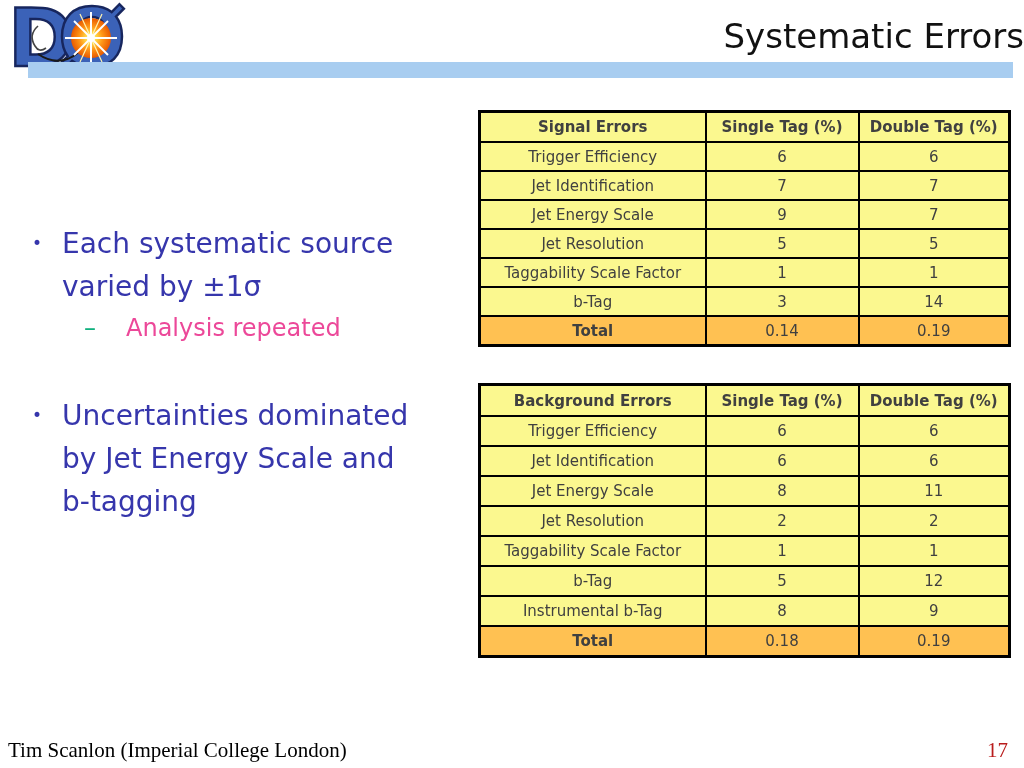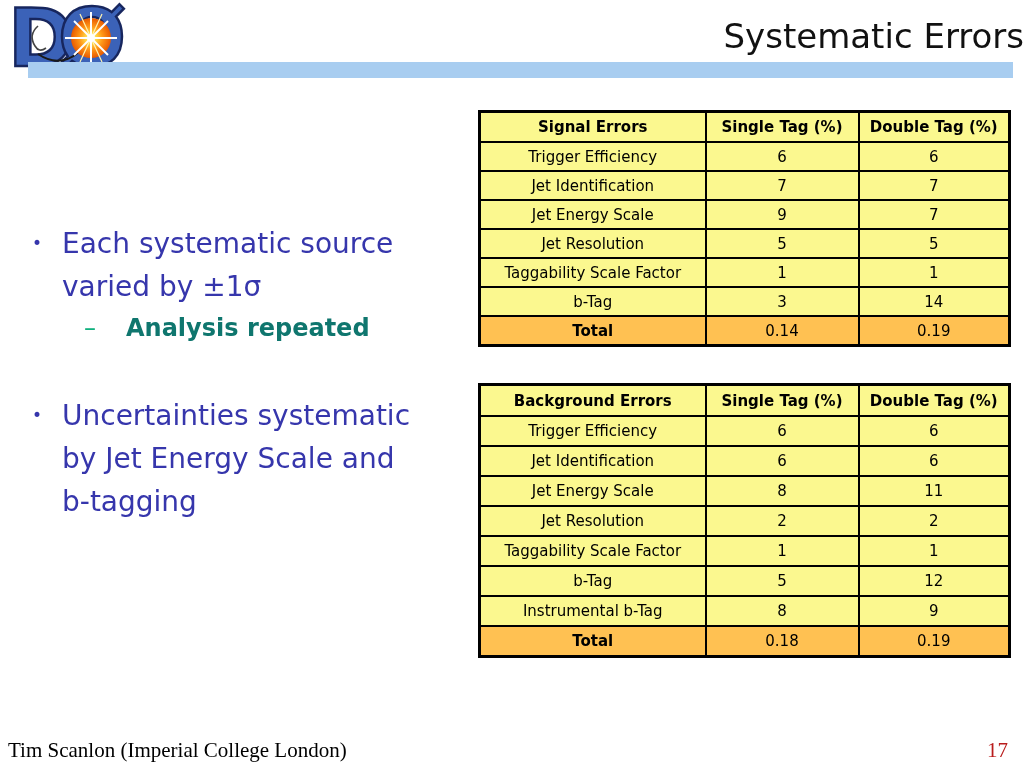--- a/index.html
+++ b/index.html
@@ -37,35 +37,35 @@
   }
   .btext {
     font-size: 28px; line-height: 43px; color: #3636ac;
     white-space: pre-line;
   }
   .subbullet { display: flex; align-items: flex-start; margin-top: 2px; margin-left: 62px; }
   .smark {
     flex: 0 0 44px; box-sizing: border-box; padding-left: 2px;
     font-size: 24px; line-height: 36px; color: #0fb07e;
   }
-  .stext { font-size: 24px; line-height: 36px; color: #0f766e; font-weight: bold; }
+  .stext { font-size: 24px; line-height: 36px; color: #ec4899; }
   .bullet.b2 { margin-top: 48px; }
 
   
   .errtable {
     position: absolute; left: 478px;
     width: 530px; table-layout: fixed;
     border-collapse: collapse;
     border: 3px solid #000;
     background: #fbf88f;
   }
   .errtable th, .errtable td {
     border: 2px solid #000;
     text-align: center; vertical-align: middle;
-    color: #000000; padding: 0 2px;
+    color: #404040; padding: 0 2px;
     overflow: hidden;
   }
   .errtable th { font-size: 15px; font-weight: bold; }
   .errtable td { font-size: 15px; font-weight: normal; }
   .t1 { top: 110px; }
   .t1 th { height: 28px; }
   .t1 td { height: 27px; }
   .t2 { top: 383px; }
   .t2 th { height: 29px; }
   .t2 td { height: 28px; }
@@ -126,21 +126,21 @@
       <span class="bmark">•</span>
       <span class="btext">Each systematic source
 varied by ±1σ</span>
     </div>
     <div class="subbullet">
       <span class="smark">–</span>
       <span class="stext">Analysis repeated</span>
     </div>
     <div class="bullet b2">
       <span class="bmark">•</span>
-      <span class="btext">Uncertainties systematic
+      <span class="btext">Uncertainties dominated
 by Jet Energy Scale and
 b-tagging</span>
     </div>
   </div>
 
   <table class="errtable t1">
     <colgroup>
         <col style="width:226px">
         <col style="width:153px">
         <col style="width:151px">

